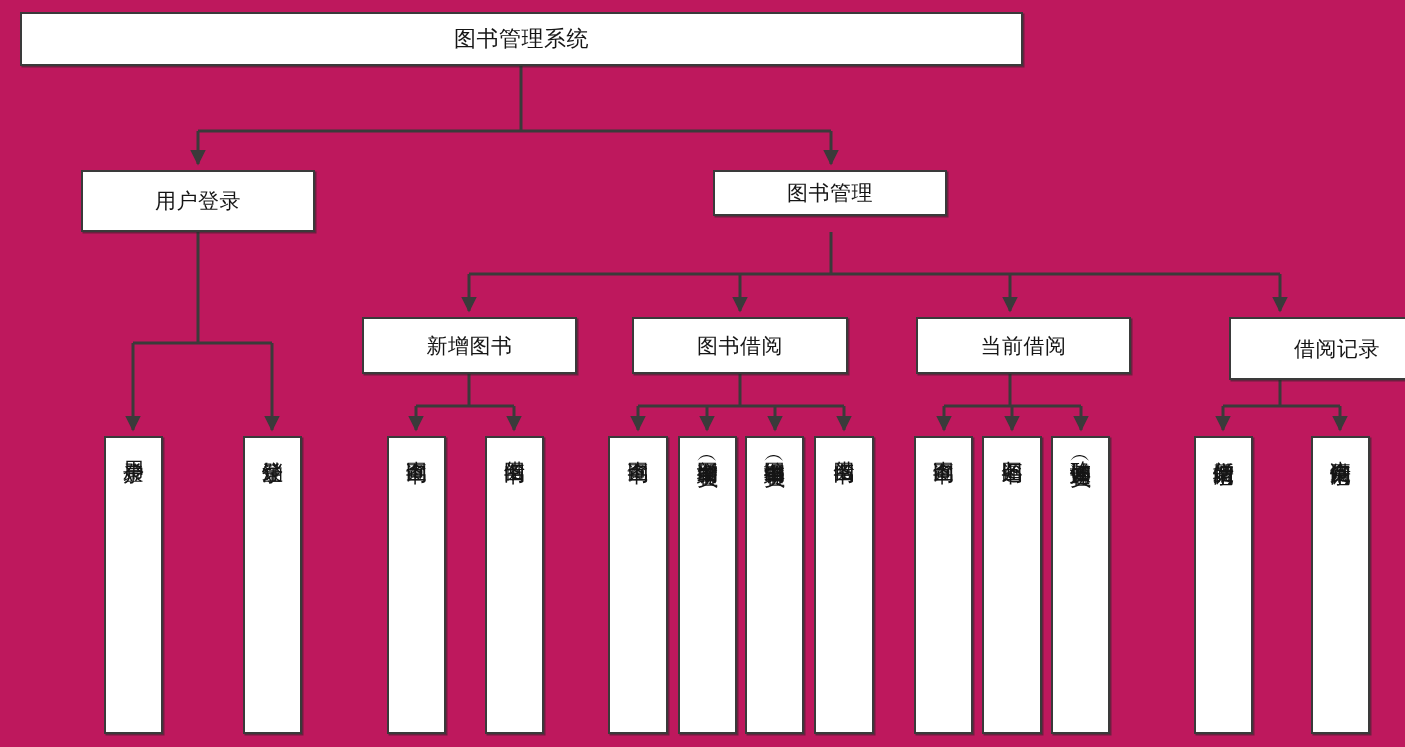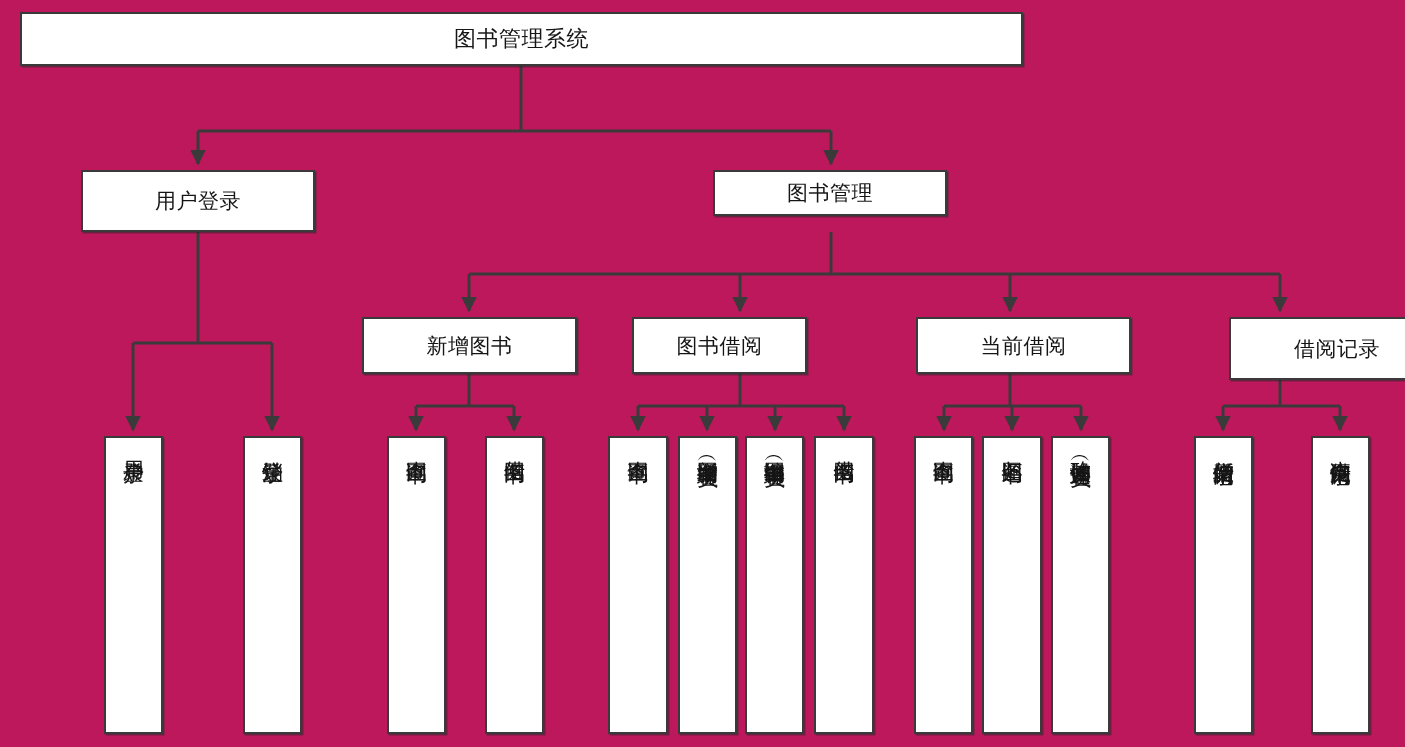--- a/index.html
+++ b/index.html
@@ -132,21 +132,21 @@
   <div class="node horizontal" style="left:81px; top:170px; width:234px; height:62px;">
     <span class="label">用户登录</span>
   </div>
   <div class="node horizontal" style="left:713px; top:170px; width:234px; height:46px;">
     <span class="label">图书管理</span>
   </div>
 
   <div class="node horizontal" style="left:362px; top:317px; width:215px; height:57px;">
     <span class="label">新增图书</span>
   </div>
-  <div class="node horizontal" style="left:632px; top:317px; width:175px; height:57px;">
+  <div class="node horizontal" style="left:632px; top:317px; width:216px; height:57px;">
     <span class="label">图书借阅</span>
   </div>
   <div class="node horizontal" style="left:903px; top:317px; width:215px; height:57px;margin-left:13px;">
     <span class="label">当前借阅</span>
   </div>
   <div class="node horizontal" style="left:1229px; top:317px; width:216px; height:63px;">
     <span class="label">借阅记录</span>
   </div>
 
   <div class="node vertical" style="left:104px; top:436px; width:59px; height:298px;">

